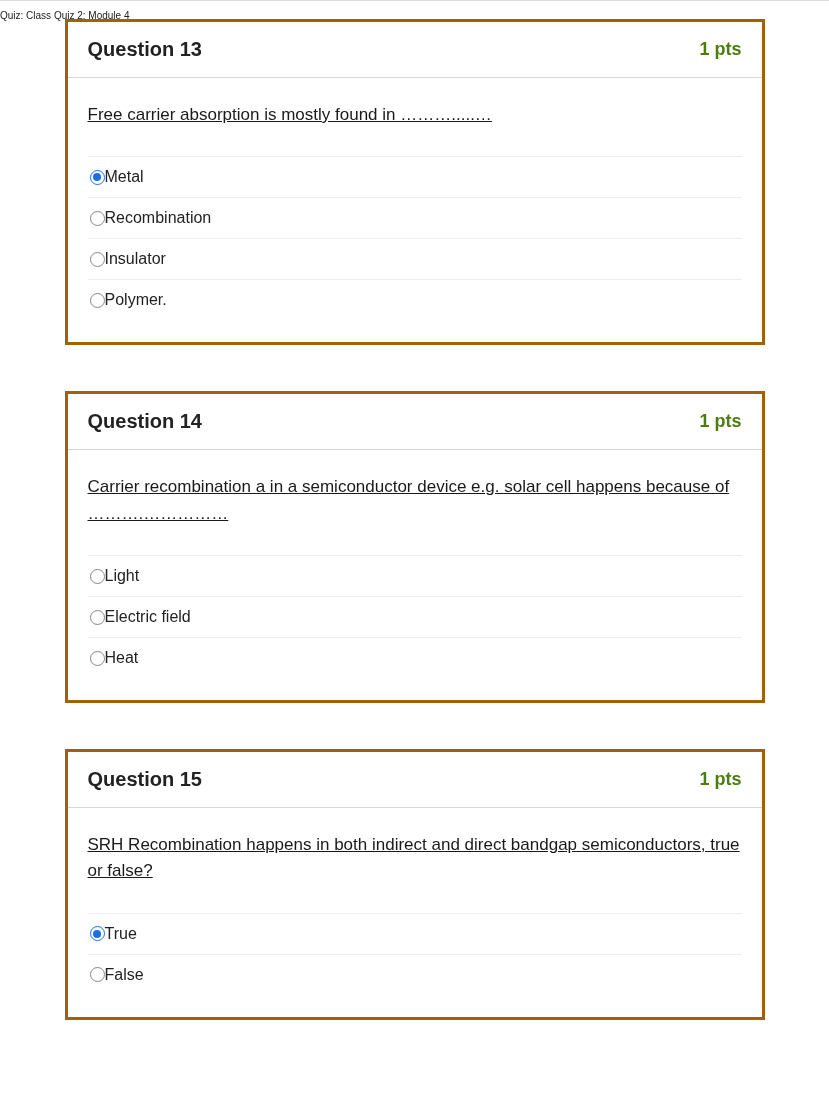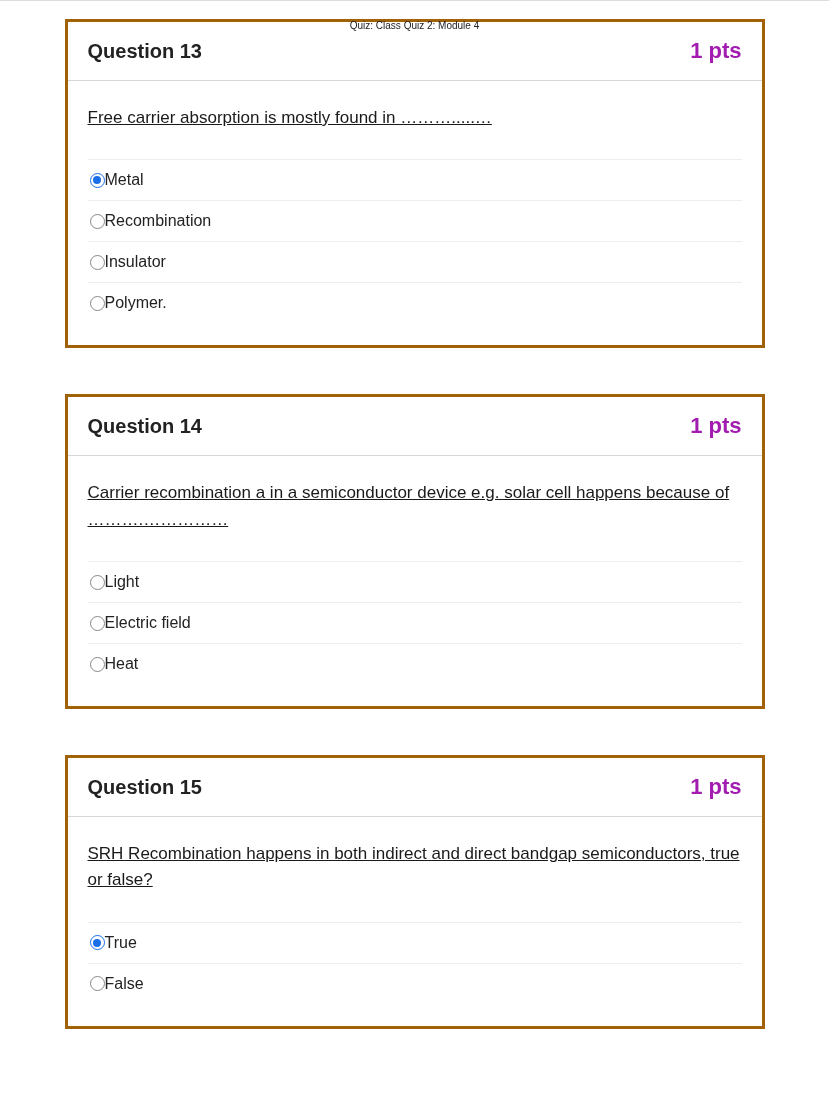--- a/index.html
+++ b/index.html
@@ -21,22 +21,21 @@
     display: flex;
     justify-content: space-between;
     align-items: flex-start;
     padding: 2px 8px 0 8px;
     font-size: 10px;
     color: #222;
   }
   .header-center {
     position: absolute;
     left: 0; right: 0;
-    top: 19px;
-    text-align: center;
+    top: 9px;
     font-size: 10px;
     color: #222;
     pointer-events: none;
   }
   .content {
     padding: 18px 0 40px 0;
   }
   .question-card {
     width: 700px;
     margin: 0 auto 46px auto;
@@ -49,23 +48,23 @@
     align-items: center;
     padding: 16px 20px;
     border-bottom: 1px solid #d6d6d6;
   }
   .question-title {
     font-size: 20px;
     font-weight: 700;
     color: #222;
   }
   .question-pts {
-    font-size: 22px;
+    font-size: 18px;
     font-weight: 600;
-    color: #a21caf;
+    color: #4d7c0f;
   }
   .question-body {
     padding: 24px 20px 22px 20px;
   }
   .question-text {
     font-size: 17px;
     line-height: 1.55;
     color: #1a1a1a;
     margin-bottom: 28px;
     text-decoration: underline;

